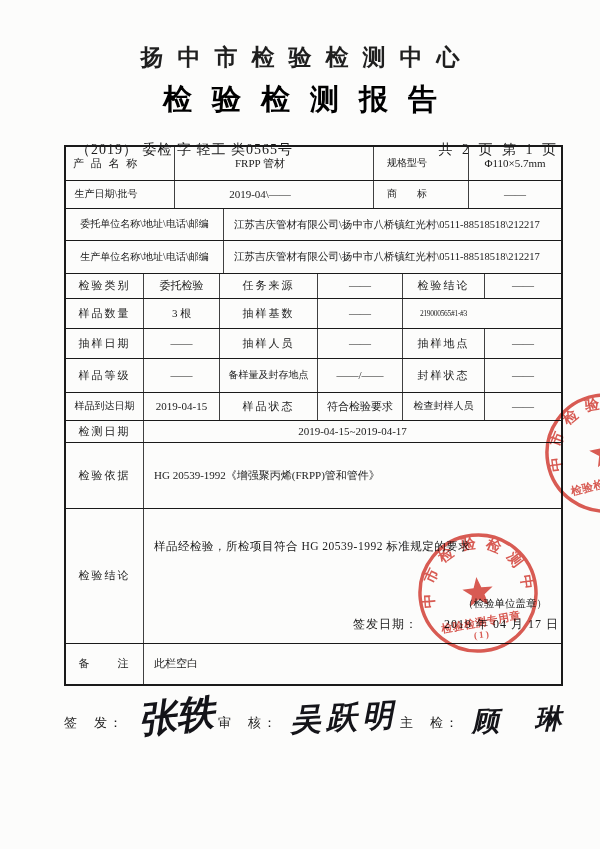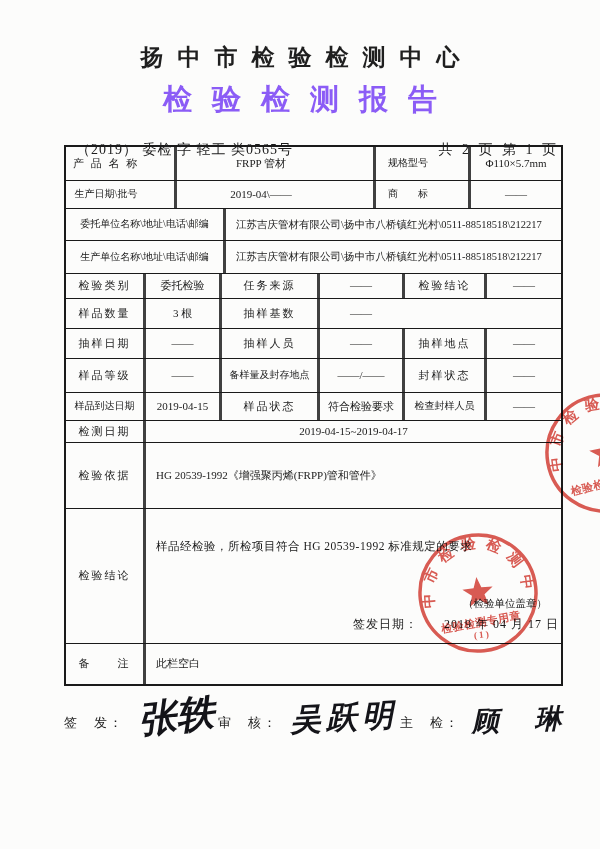--- a/index.html
+++ b/index.html
@@ -9,42 +9,42 @@
     font-family:"Liberation Serif","DejaVu Serif",serif;
     color:#1b1b1b;
   }
   
   .org-name{
     position:absolute;top:42px;left:0;width:600px;text-align:center;
     font-size:23px;font-weight:bold;letter-spacing:14px;text-indent:14px;color:#1f1f1f;
   }
   .report-title{
     position:absolute;top:80px;left:0;width:600px;text-align:center;
-    font-size:29px;font-weight:bold;letter-spacing:20px;text-indent:20px;color:#8b5cf6;
+    font-size:29px;font-weight:bold;letter-spacing:20px;text-indent:20px;color:#000000;
   }
   .report-line{
     position:absolute;top:121px;left:64px;width:499px;
     display:flex;justify-content:space-between;align-items:baseline;
     font-size:14px;letter-spacing:1px;
   }
   .report-line .no{padding-left:12px;}
   .report-line .pages{padding-right:4px;letter-spacing:3px;margin-top:20px;}
   
   .tbl{
     position:absolute;left:64px;top:145px;width:499px;
     border:2px solid #1a1a1a;box-sizing:border-box;background:transparent;
   }
   .row{display:grid;box-sizing:border-box;}
   .row + .row{border-top:1px solid #1a1a1a;}
   .cell{
     display:flex;align-items:center;justify-content:center;
     box-sizing:border-box;font-size:11px;line-height:1.25;
     padding:1px 2px;text-align:center;
   }
-  .cell + .cell{border-left:3px solid #404040;}
+  .cell + .cell{border-left:1px solid #404040;}
   .cols4{grid-template-columns:80px 171px 67px 1fr;gap:28px;}
   .cols2a{grid-template-columns:157px 1fr;}
   .cols6{grid-template-columns:77px 76px 98px 85px 82px 1fr;}
   .cols2b{grid-template-columns:77px 1fr;}
   .h33{height:33px;} .h28{height:28px;} .h32{height:32px;} .h25{height:25px;}
   .h30{height:30px;} .h34{height:34px;} .h22{height:22px;} .h66{height:66px;}
   .h135{height:135px;} .h41{height:41px;}
   .lbl{letter-spacing:2px;}
   .lbl-sm{font-size:10px;letter-spacing:0;}
   .val-left{justify-content:flex-start;text-align:center;padding-left:10px;}
@@ -118,20 +118,21 @@
       <div class="cell">——</div>
       <div class="cell lbl">检验结论</div>
       <div class="cell">——</div>
     </div>
 
     <div class="row cols6 h30">
       <div class="cell lbl">样品数量</div>
       <div class="cell">3 根</div>
       <div class="cell lbl">抽样基数</div>
       <div class="cell">——</div>
+      <div class="cell val-tiny">219000565#1-#3</div>
     </div>
 
     <div class="row cols6 h30">
       <div class="cell lbl">抽样日期</div>
       <div class="cell">——</div>
       <div class="cell lbl">抽样人员</div>
       <div class="cell">——</div>
       <div class="cell lbl">抽样地点</div>
       <div class="cell">——</div>
     </div>

